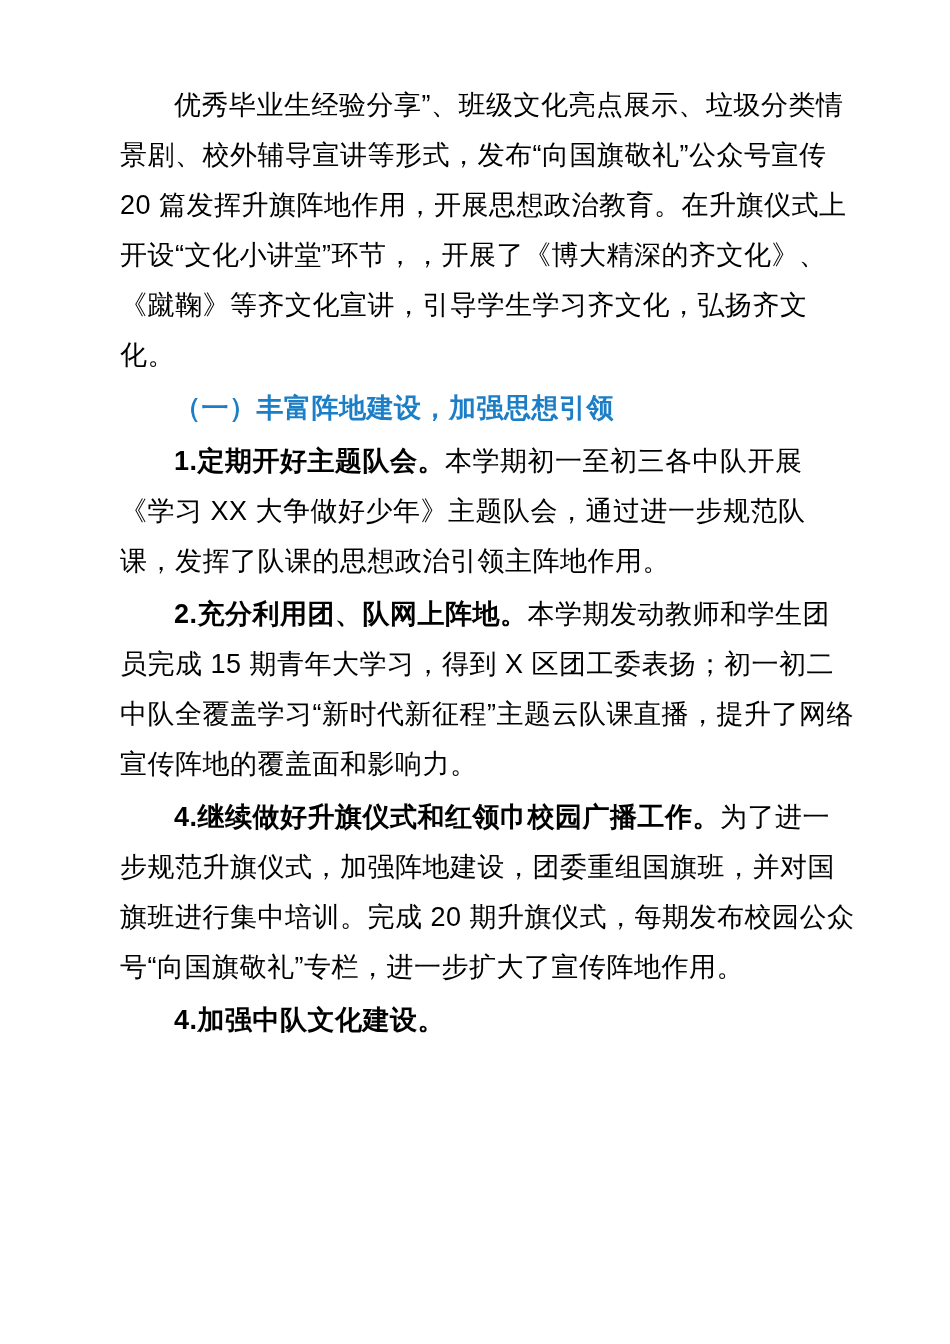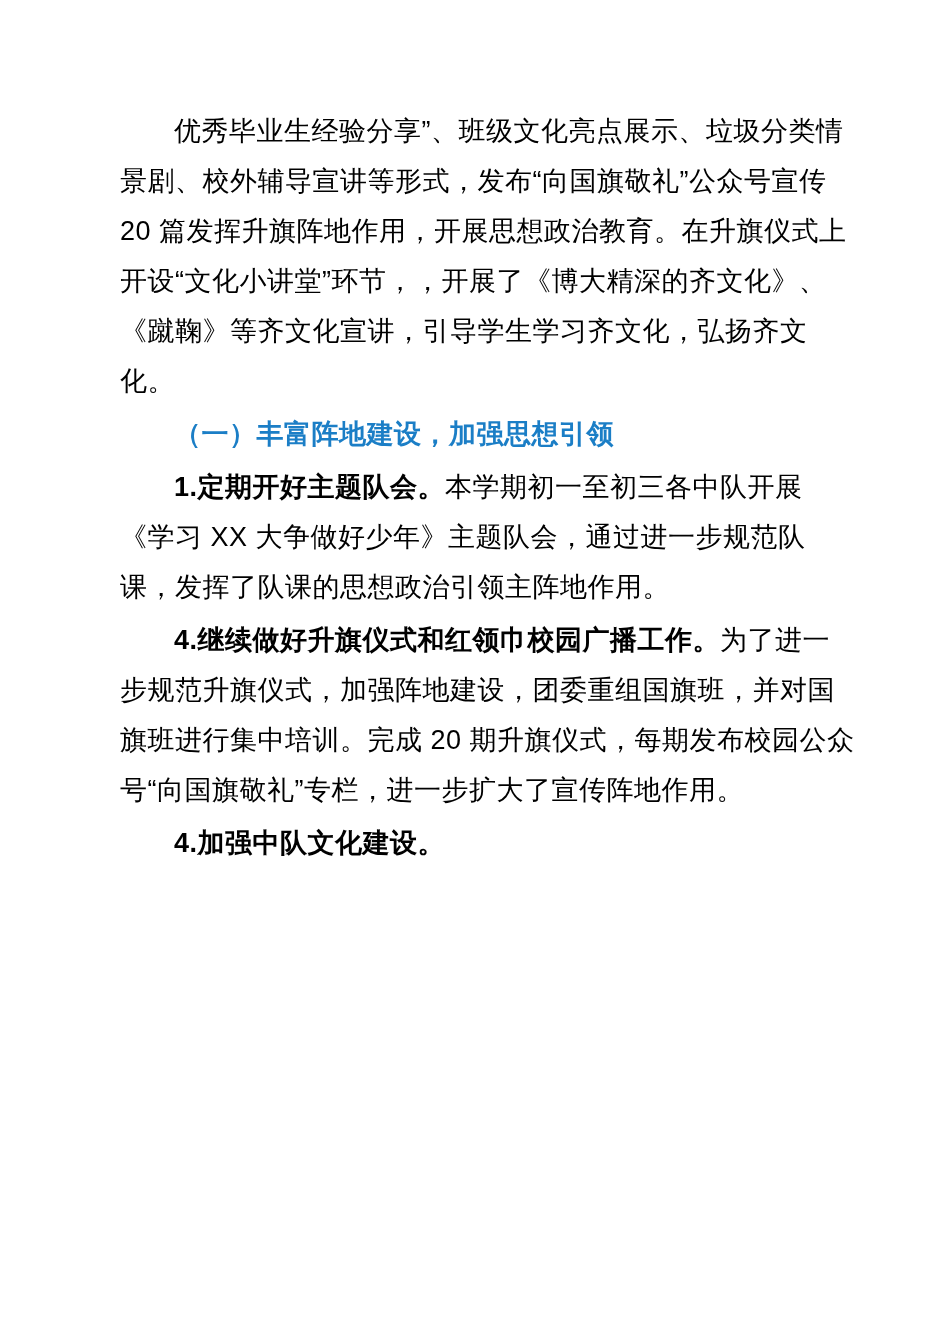--- a/index.html
+++ b/index.html
@@ -6,21 +6,21 @@
     margin: 0;
     padding: 0;
     background: #ffffff;
   }
   .page {
     position: relative;
     width: 950px;
     height: 1344px;
     box-sizing: border-box;
     background: #ffffff;
-    padding: 106px 93px 0 120px;
+    padding: 80px 93px 0 120px;
     font-family: "Liberation Sans", "DejaVu Sans", sans-serif;
     font-size: 27px;
     line-height: 50px;
     color: #000000;
     overflow: hidden;
   }
   .para {
     margin: 0;
     text-indent: 2em;
     font-weight: 400;
@@ -47,18 +47,19 @@
 
 <div class="page">
 
   <p class="para">优秀毕业生经验分享”、班级文化亮点展示、垃圾分类情景剧、校外辅导宣讲等形式，发布“向国旗敬礼”公众号宣传 20 篇发挥升旗阵地作用，开展思想政治教育。在升旗仪式上开设“文化小讲堂”环节，，开展了《博大精深的齐文化》、《蹴鞠》等齐文化宣讲，引导学生学习齐文化，弘扬齐文化。</p>
 
 
   <p class="para heading-blue">（一）丰富阵地建设，加强思想引领</p>
 
   <p class="para"><span class="lead">1.定期开好主题队会。</span><span>本学期初一至初三各中队开展《学习 XX 大争做好少年》主题队会，通过进一步规范队课，发挥了队课的思想政治引领主阵地作用。</span></p>
 
+  <p class="para"><span class="lead">2.充分利用团、队网上阵地。</span><span>本学期发动教师和学生团员完成 15 期青年大学习，得到 X 区团工委表扬；初一初二中队全覆盖学习“新时代新征程”主题云队课直播，提升了网络宣传阵地的覆盖面和影响力。</span></p>
 
   <p class="para"><span class="lead">4.继续做好升旗仪式和红领巾校园广播工作。</span><span>为了进一步规范升旗仪式，加强阵地建设，团委重组国旗班，并对国旗班进行集中培训。完成 20 期升旗仪式，每期发布校园公众号“向国旗敬礼”专栏，进一步扩大了宣传阵地作用。</span></p>
 
   <p class="para"><span class="lead">4.加强中队文化建设。</span><span></span></p>
 
 </div>
 
 </body></html>

